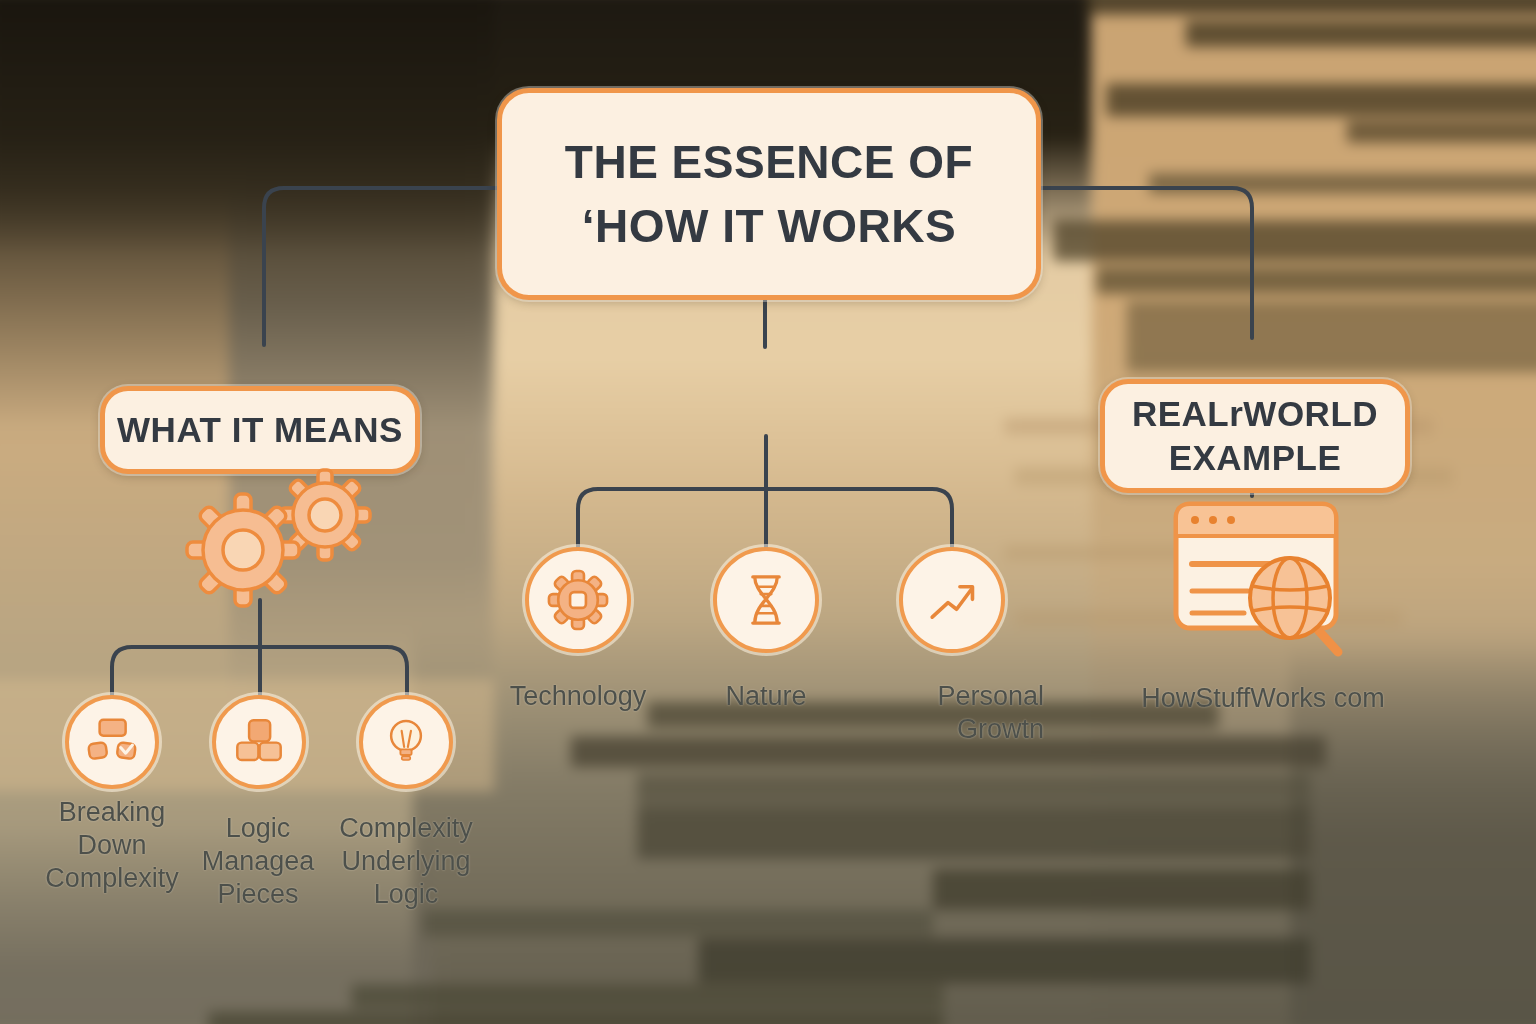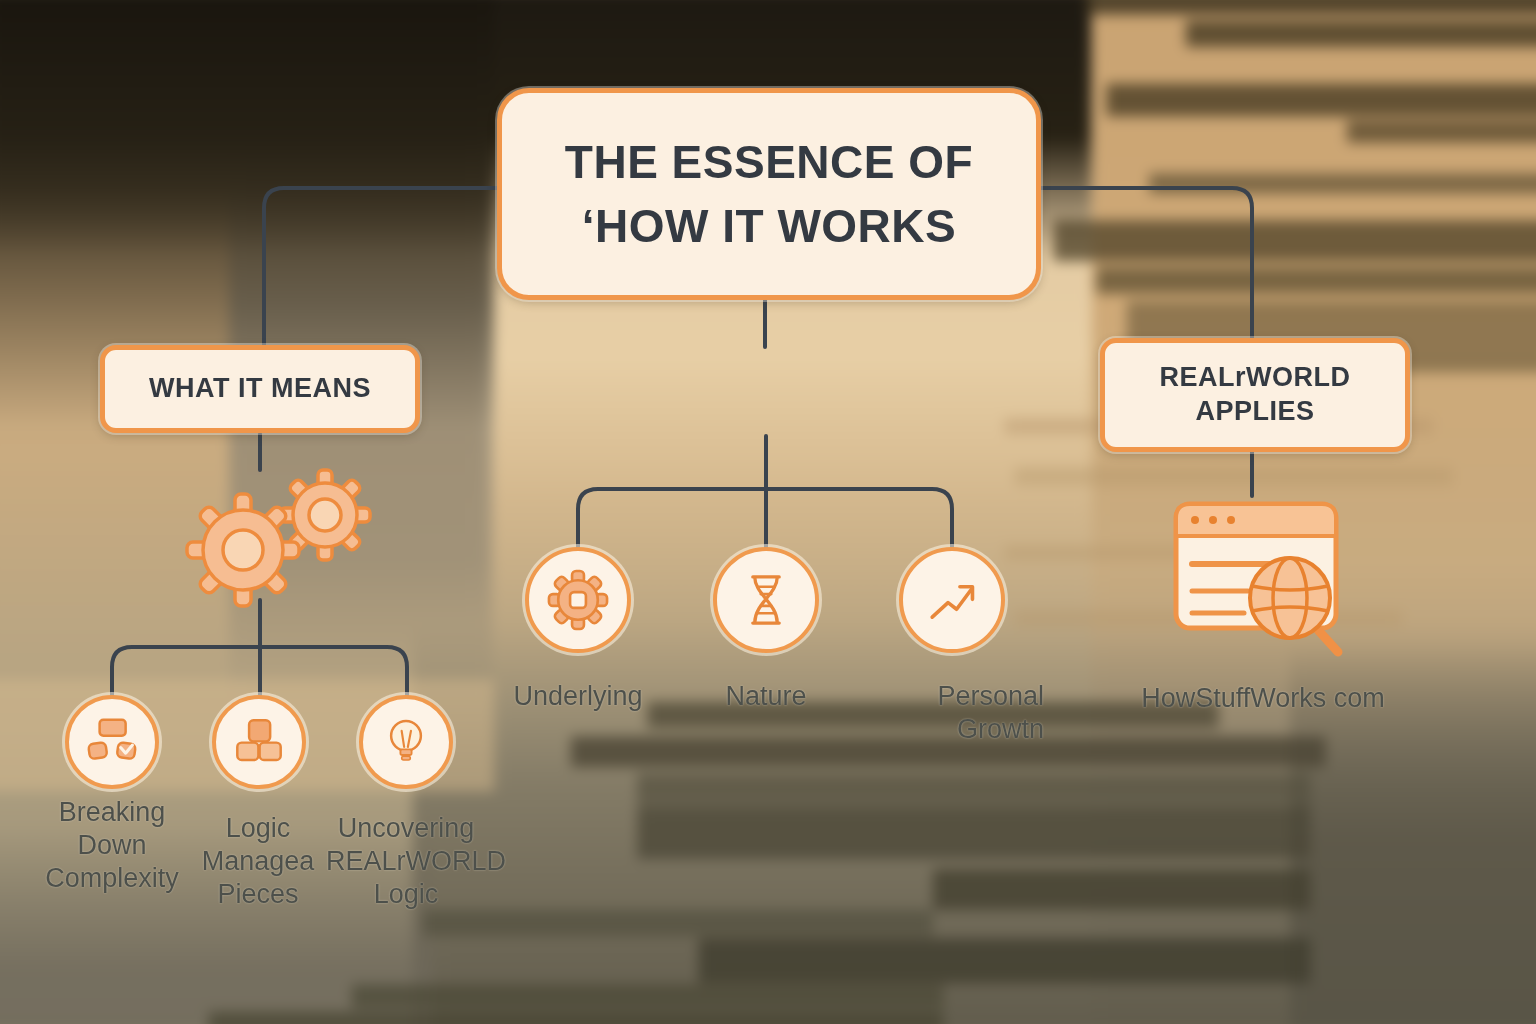--- a/index.html
+++ b/index.html
@@ -15,21 +15,21 @@
   
   svg.connectors{position:absolute;left:0;top:0;pointer-events:none;}
   
   .node{
     position:absolute;display:flex;flex-direction:column;align-items:center;justify-content:center;
     background:#fcf0e1;border:5px solid #f0964a;border-radius:32px;
     color:#343a42;font-weight:800;text-align:center;letter-spacing:.5px;
     box-shadow:0 0 0 2px rgba(255,252,245,.35),0 3px 10px rgba(60,45,20,.25);
   }
   .title-box{font-size:46px;line-height:1.4;}
-  .branch-box{font-size:27px;line-height:1.25;border-radius:16px;padding:0 10px;box-sizing:border-box;}
+  .branch-box{font-size:35px;line-height:1.25;border-radius:28px;padding:0 10px;box-sizing:border-box;margin-top:41px;}
   
   .circle{
     position:absolute;border-radius:50%;background:#fdf3e7;border:4px solid #f09a4e;
     display:flex;align-items:center;justify-content:center;
     box-shadow:0 0 0 3px rgba(255,245,230,.55);box-sizing:border-box;
   }
   .c-sm{width:94px;height:94px;}
   .c-md{width:106px;height:106px;}
   
   .item-label{
@@ -94,21 +94,21 @@
       <path d="M 1252 452 V 496"></path>
     </g>
   </svg>
 
   <div class="node title-box" style="left:497px;top:88px;width:534px;height:202px;">
     <div>THE ESSENCE OF</div>
     <div>‘HOW IT WORKS</div>
   </div>
 
   <div class="node branch-box" style="left:100px;top:345px;width:320px;height:88px;">WHAT IT MEANS</div>
-  <div class="node branch-box" style="left:1100px;top:338px;width:310px;height:114px;padding:0 28px;">REALrWORLD APPLIES</div>
+  <div class="node branch-box" style="left:1100px;top:338px;width:310px;height:114px;padding:0 28px;">REALrWORLD EXAMPLE</div>
 
   <div class="icon-wrap" style="left:175px;top:468px;">
     <svg width="205" height="140" viewBox="0 0 205 140">
       <g stroke="#ee8c3e" stroke-width="3.5" fill="#f6bd92">
 
         <g transform="translate(150,47)">
           <g>
             <rect x="-7" y="-45" width="14" height="18" rx="5"></rect>
             <rect x="-7" y="-45" width="14" height="18" rx="5" transform="rotate(45)"></rect>
             <rect x="-7" y="-45" width="14" height="18" rx="5" transform="rotate(90)"></rect>
@@ -163,21 +163,21 @@
     <svg width="62" height="62" viewBox="0 0 100 100">
       <circle cx="50" cy="40" r="24" fill="#fdf1dd" stroke="#e8873a" stroke-width="4"></circle>
       <path d="M43 32 L47 58 M58 32 L53 58" stroke="#e8873a" stroke-width="3.5" fill="none" stroke-linecap="round"></path>
       <rect x="41" y="62" width="18" height="9" rx="3" fill="#f4b284" stroke="#e8873a" stroke-width="3"></rect>
       <rect x="43" y="73" width="14" height="6" rx="3" fill="#f4b284" stroke="#e8873a" stroke-width="2.5"></rect>
     </svg>
   </div>
 
   <div class="item-label" style="left:37px;top:768px;width:150px;margin-top:28px;">Breaking Down Complexity</div>
   <div class="item-label" style="left:188px;top:812px;width:140px;">Logic Managea Pieces</div>
-  <div class="item-label" style="left:326px;top:812px;width:160px;">Uncovering REALrWORLD Logic</div>
+  <div class="item-label" style="left:326px;top:812px;width:160px;">Complexity Underlying Logic</div>
 
   <div class="circle c-md" style="left:525px;top:547px;">
     <svg width="66" height="66" viewBox="0 0 100 100">
       <g stroke="#e8873a" stroke-width="4" fill="#f4b284">
         <g transform="translate(50,50)">
           <rect x="-9" y="-44" width="18" height="18" rx="6"></rect>
           <rect x="-9" y="-44" width="18" height="18" rx="6" transform="rotate(45)"></rect>
           <rect x="-9" y="-44" width="18" height="18" rx="6" transform="rotate(90)"></rect>
           <rect x="-9" y="-44" width="18" height="18" rx="6" transform="rotate(135)"></rect>
           <rect x="-9" y="-44" width="18" height="18" rx="6" transform="rotate(180)"></rect>
@@ -206,21 +206,21 @@
   </div>
   <div class="circle c-md" style="left:899px;top:547px;">
     <svg width="66" height="66" viewBox="0 0 100 100">
       <g fill="none" stroke="#e8873a" stroke-width="5.5" stroke-linecap="round" stroke-linejoin="round">
         <polyline points="20,76 44,54 57,64 80,33"></polyline>
         <polyline points="62,30 81,30 81,49"></polyline>
       </g>
     </svg>
   </div>
 
-  <div class="item-label" style="left:478px;top:680px;width:200px;">Underlying</div>
+  <div class="item-label" style="left:478px;top:680px;width:200px;">Technology</div>
   <div class="item-label" style="left:686px;top:680px;width:160px;">Nature</div>
   <div class="item-label" style="left:904px;top:680px;width:140px;text-align:right;">Personal Growtn</div>
 
   <div class="icon-wrap" style="left:1168px;top:494px;">
     <svg width="190" height="176" viewBox="0 0 190 176">
       <rect x="8" y="10" width="160" height="124" rx="14" fill="#fcf1e2" stroke="#ef9448" stroke-width="5"></rect>
       <path d="M22 10 H154 Q168 10 168 24 V42 H8 V24 Q8 10 22 10 Z" fill="#f8c395" stroke="#ef9448" stroke-width="4"></path>
       <circle cx="27" cy="26" r="4" fill="#e8822f"></circle>
       <circle cx="45" cy="26" r="4" fill="#e8822f"></circle>
       <circle cx="63" cy="26" r="4" fill="#e8822f"></circle>

